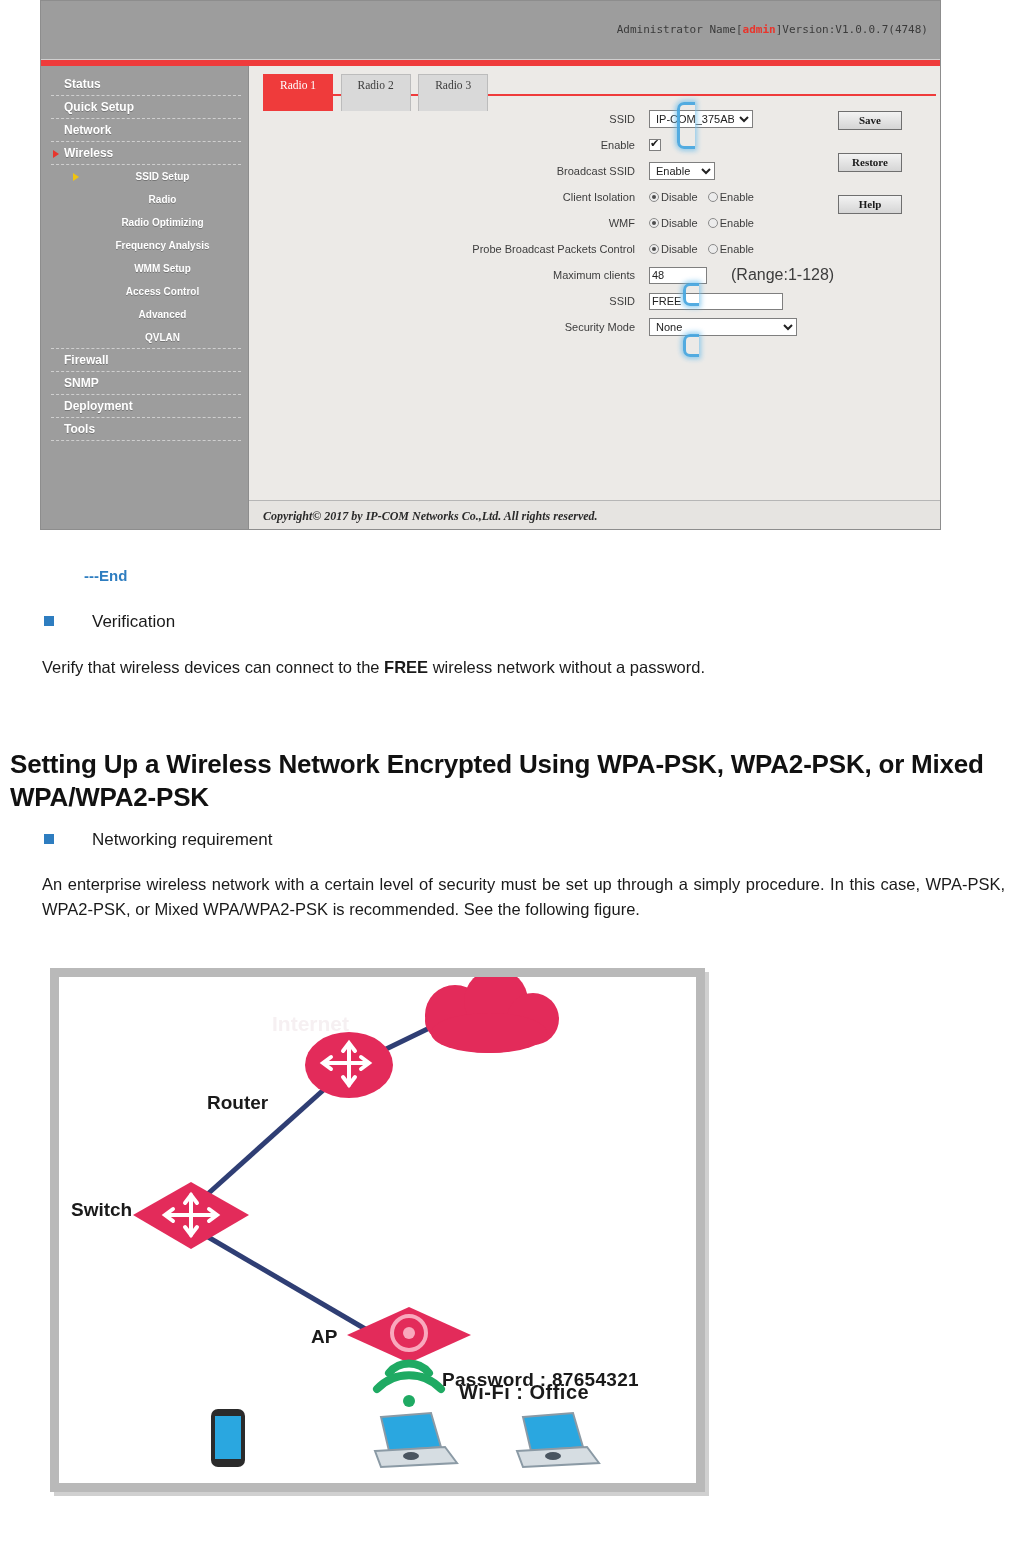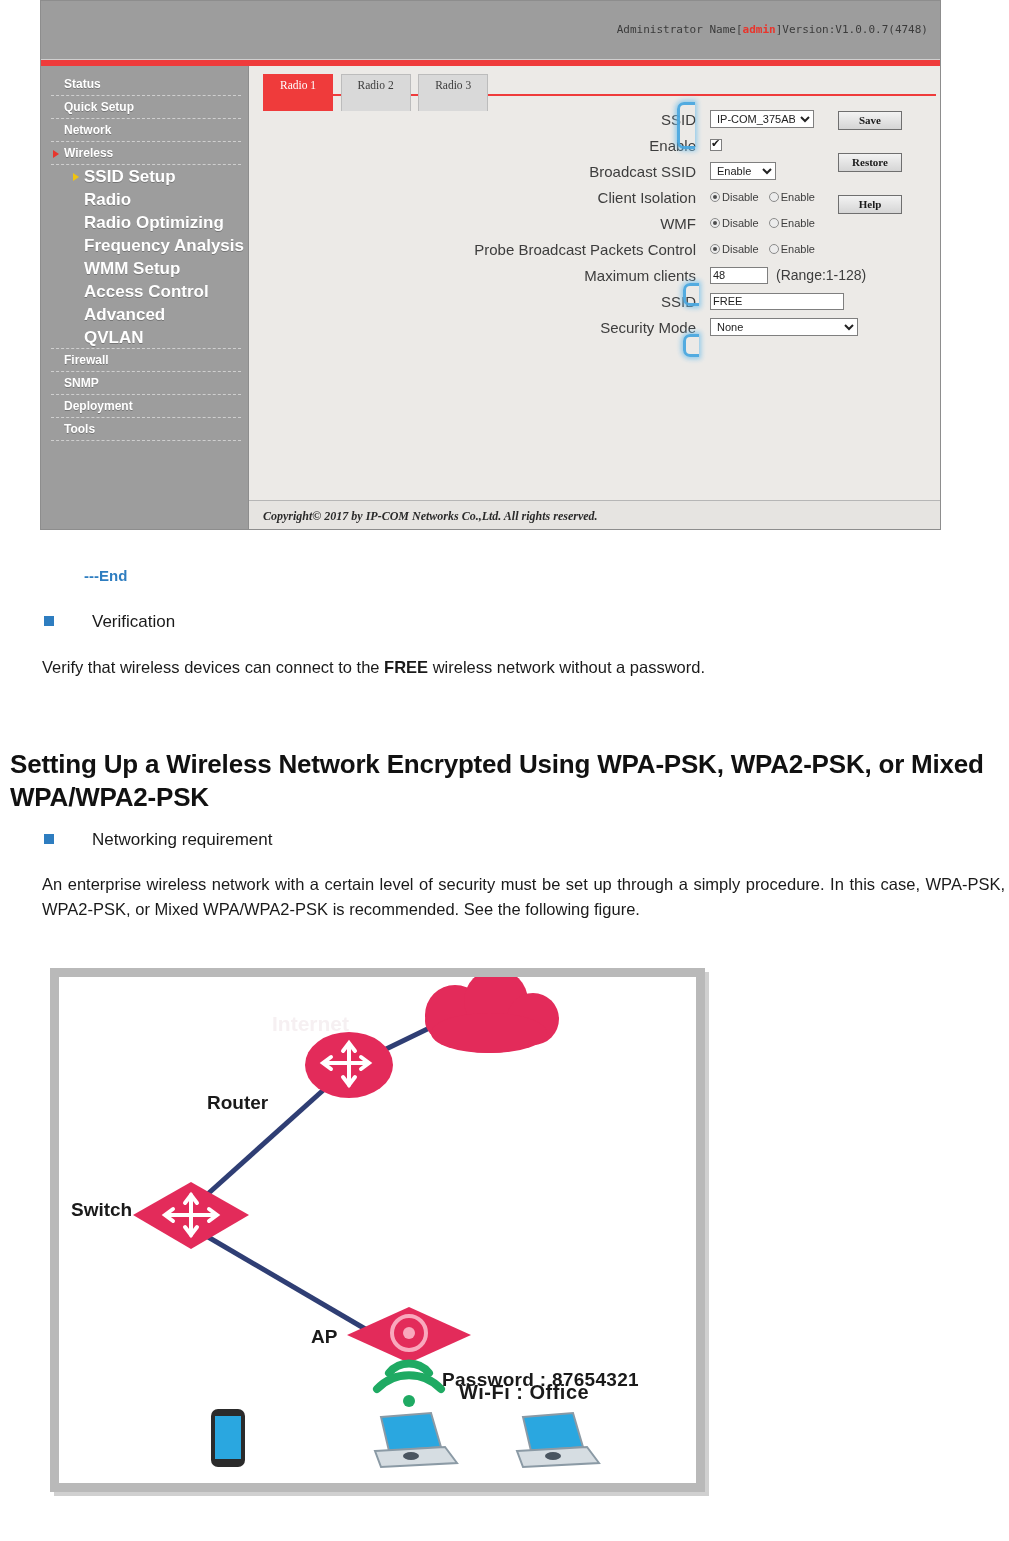--- a/index.html
+++ b/index.html
@@ -42,22 +42,22 @@
     color:#ffffff; font-size:12px; font-weight:bold;
     border-bottom:1px dashed #cfcfcf;
     margin:0 7px 0 10px;
     padding-left:13px;
     white-space:nowrap;
     text-shadow:0 1px 0 rgba(0,0,0,0.25);
   }
   .nav-item.sub {
     border-bottom:none;
     padding-left:33px;
-    font-size:17px;
-    height:23px; line-height:23px;
+    font-size:10px;
+    height:23px; line-height:23px;text-align:center;
   }
   .nav-item.group-last { border-bottom:1px dashed #cfcfcf; }
   .caret {
     position:absolute; left:2px; top:8px;
     width:0;height:0;border-left:6px solid #e8352c;
     border-top:4px solid transparent;border-bottom:4px solid transparent;
   }
   .nav-item.sub .caret { left:22px; border-left-color:#f1c40f; }
 
   
@@ -76,40 +76,40 @@
     margin-right:3px; vertical-align:top;
     font-family:"Liberation Serif", serif;
   }
   .tab.active { background:#ef3b3b; color:#ffffff; border-color:#ef3b3b; }
 
   .form {
     position:absolute; left:0; top:40px; width:100%;
   }
   .frow { display:flex; align-items:center; height:26px; }
   .flabel {
-    width:461px; text-align:right; padding-right:14px;
-    font-size:15px; color:#3d3d3d;
+    width:400px; text-align:right; padding-right:14px;
+    font-size:11px; color:#3d3d3d;
     font-family:"Liberation Sans", sans-serif;
   }
   .fctrl { position:relative; display:flex; align-items:center; }
 
   select.ui, input.ui {
     font-family:"Liberation Sans", sans-serif;
     font-size:11px; color:#222;
     background:#ffffff; border:1px solid #7f7f7f;
     height:17px; padding:0 2px;
   }
   select.ui { height:18px; }
   .sel-ssid { width:104px; }
   .sel-bcast { width:66px; }
   .sel-enc { width:66px; }
   .sel-sec { width:148px; }
   .in-max { width:58px; }
   .in-ssid { width:134px; }
-  .range-hint { font-size:14px; color:#3d3d3d; margin-left:8px; white-space:nowrap; }
+  .range-hint { font-size:16px; color:#3d3d3d; margin-left:24px; white-space:nowrap; }
 
   .radio-pair { display:flex; align-items:center; gap:10px; font-size:11px; color:#3d3d3d;}
   .radio-pair span { display:flex; align-items:center; gap:2px; }
   .rb {
     width:10px;height:10px;border-radius:50%;
     border:1px solid #8a8a8a;background:#ececec;display:inline-block;position:relative;
   }
   .rb.on::after{
     content:""; position:absolute; left:2px; top:2px;
     width:4px;height:4px;border-radius:50%;background:#4d4d4d;

